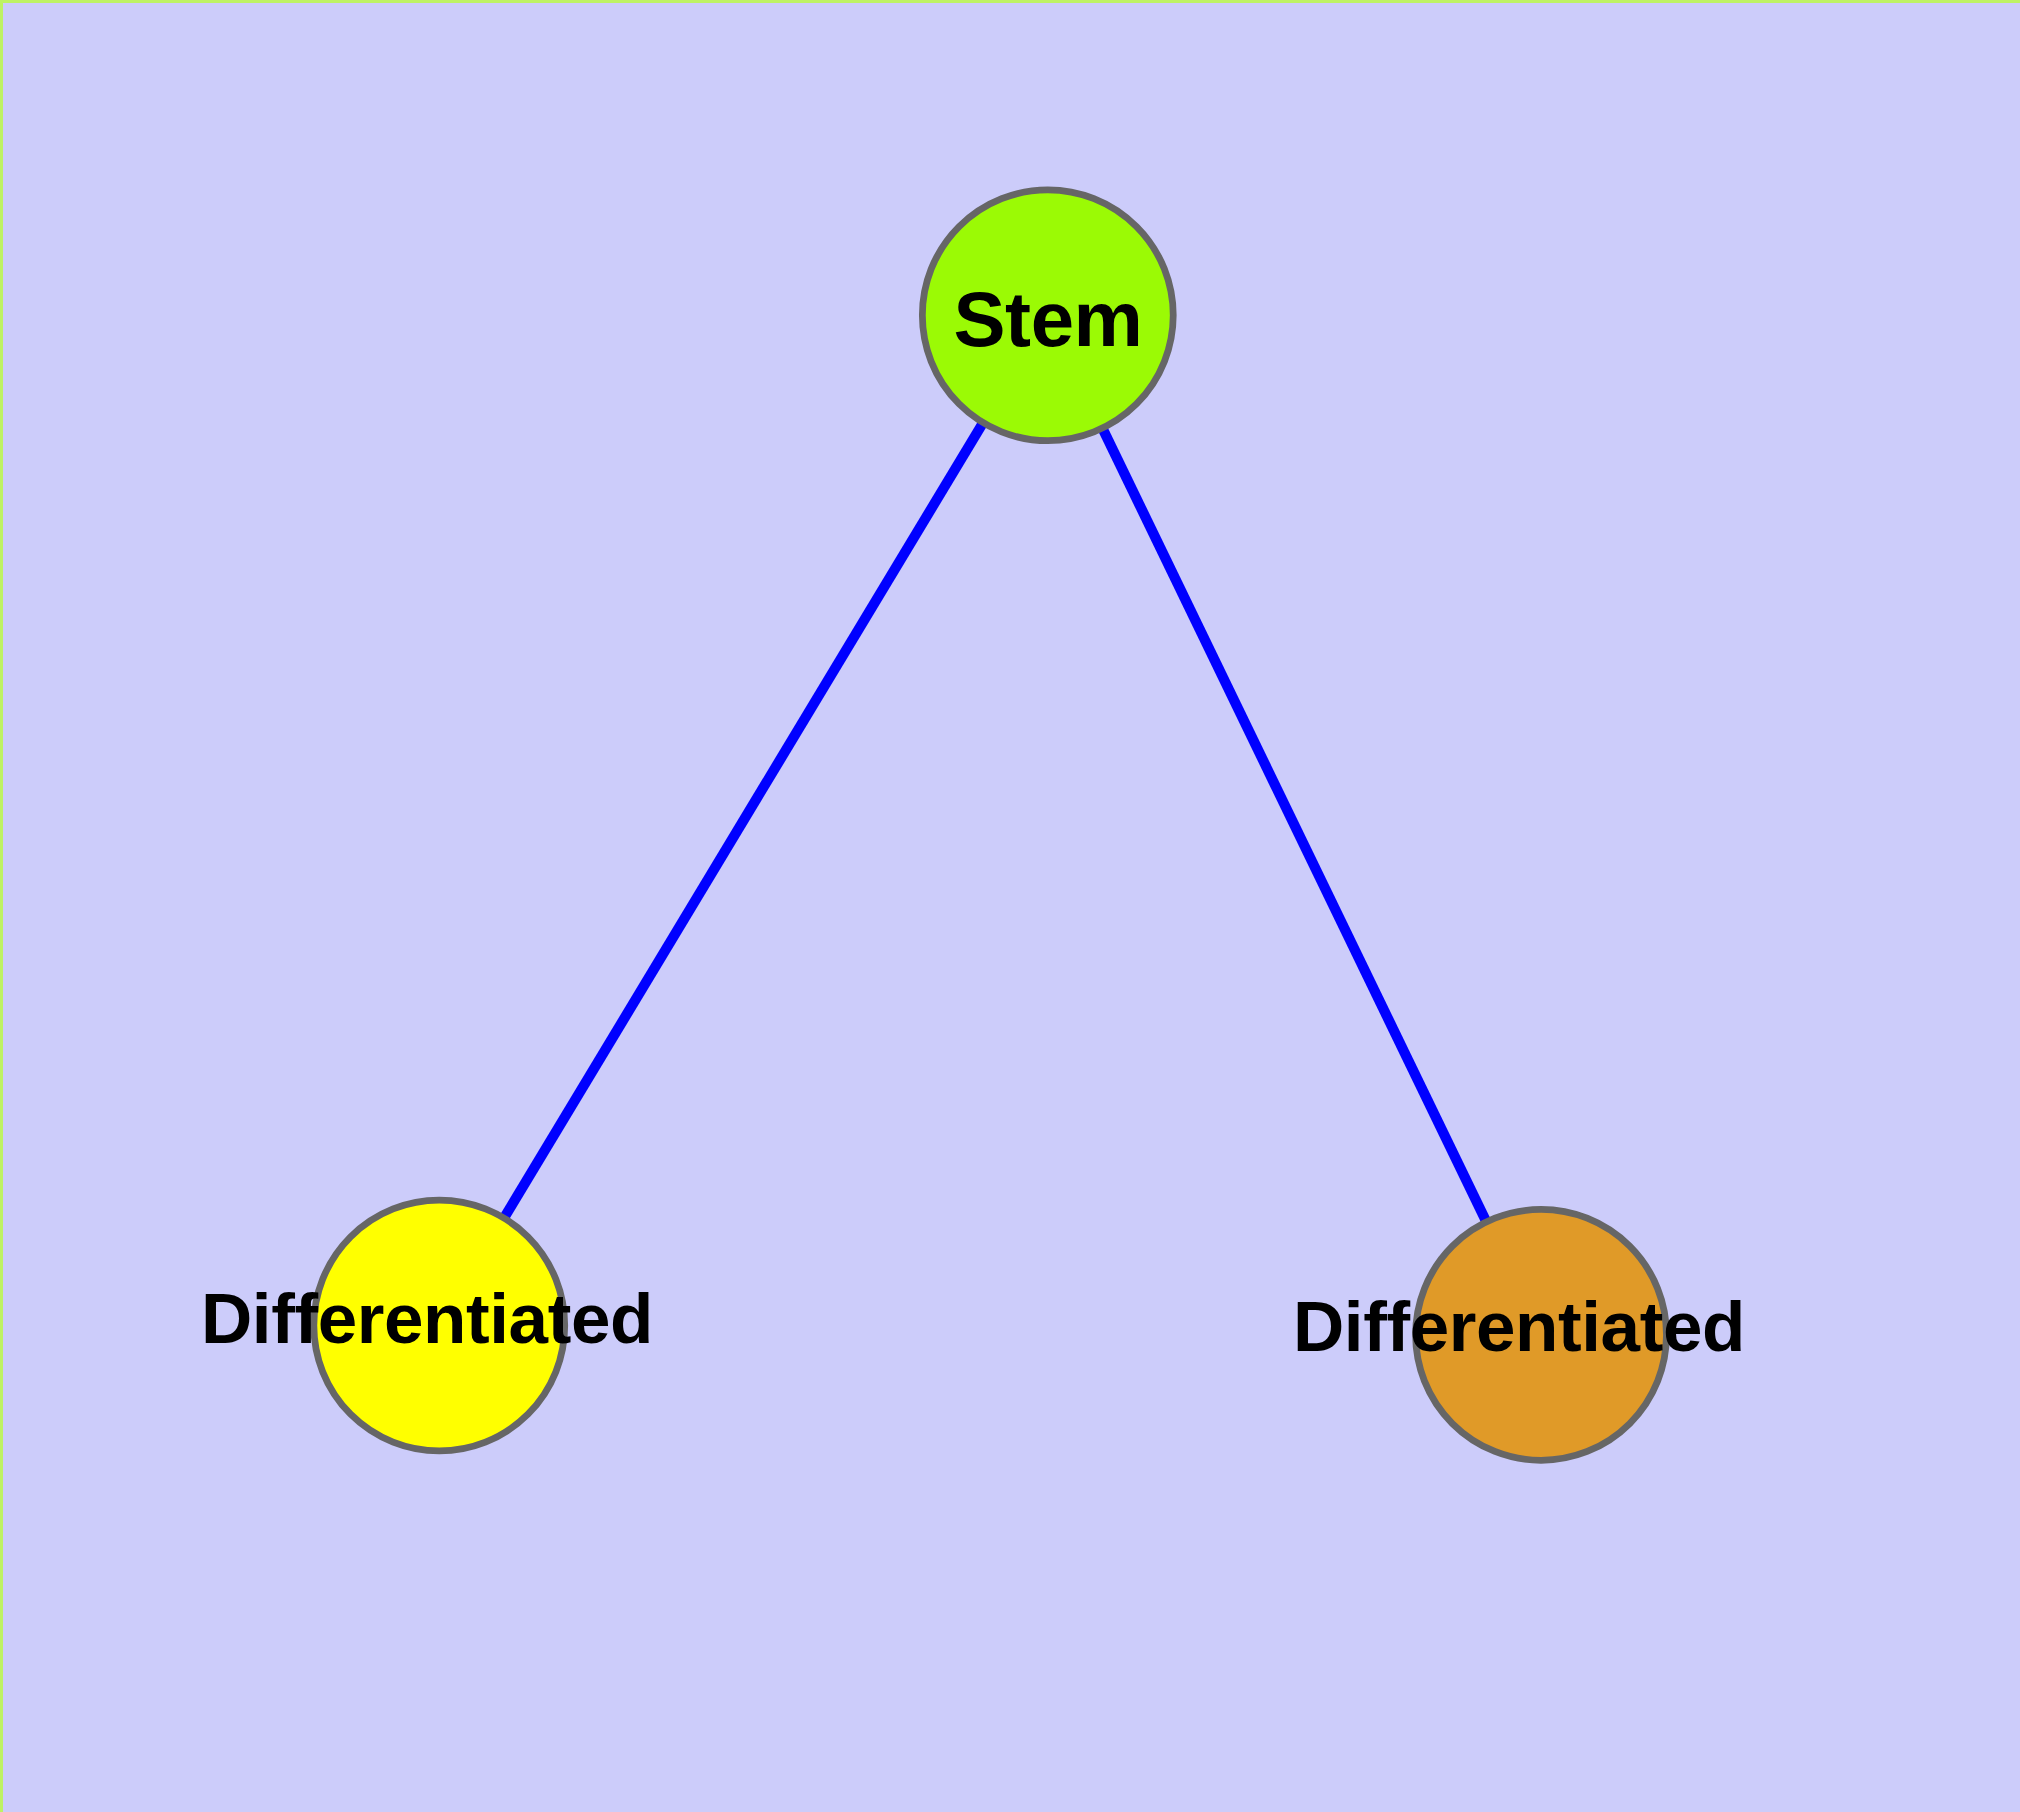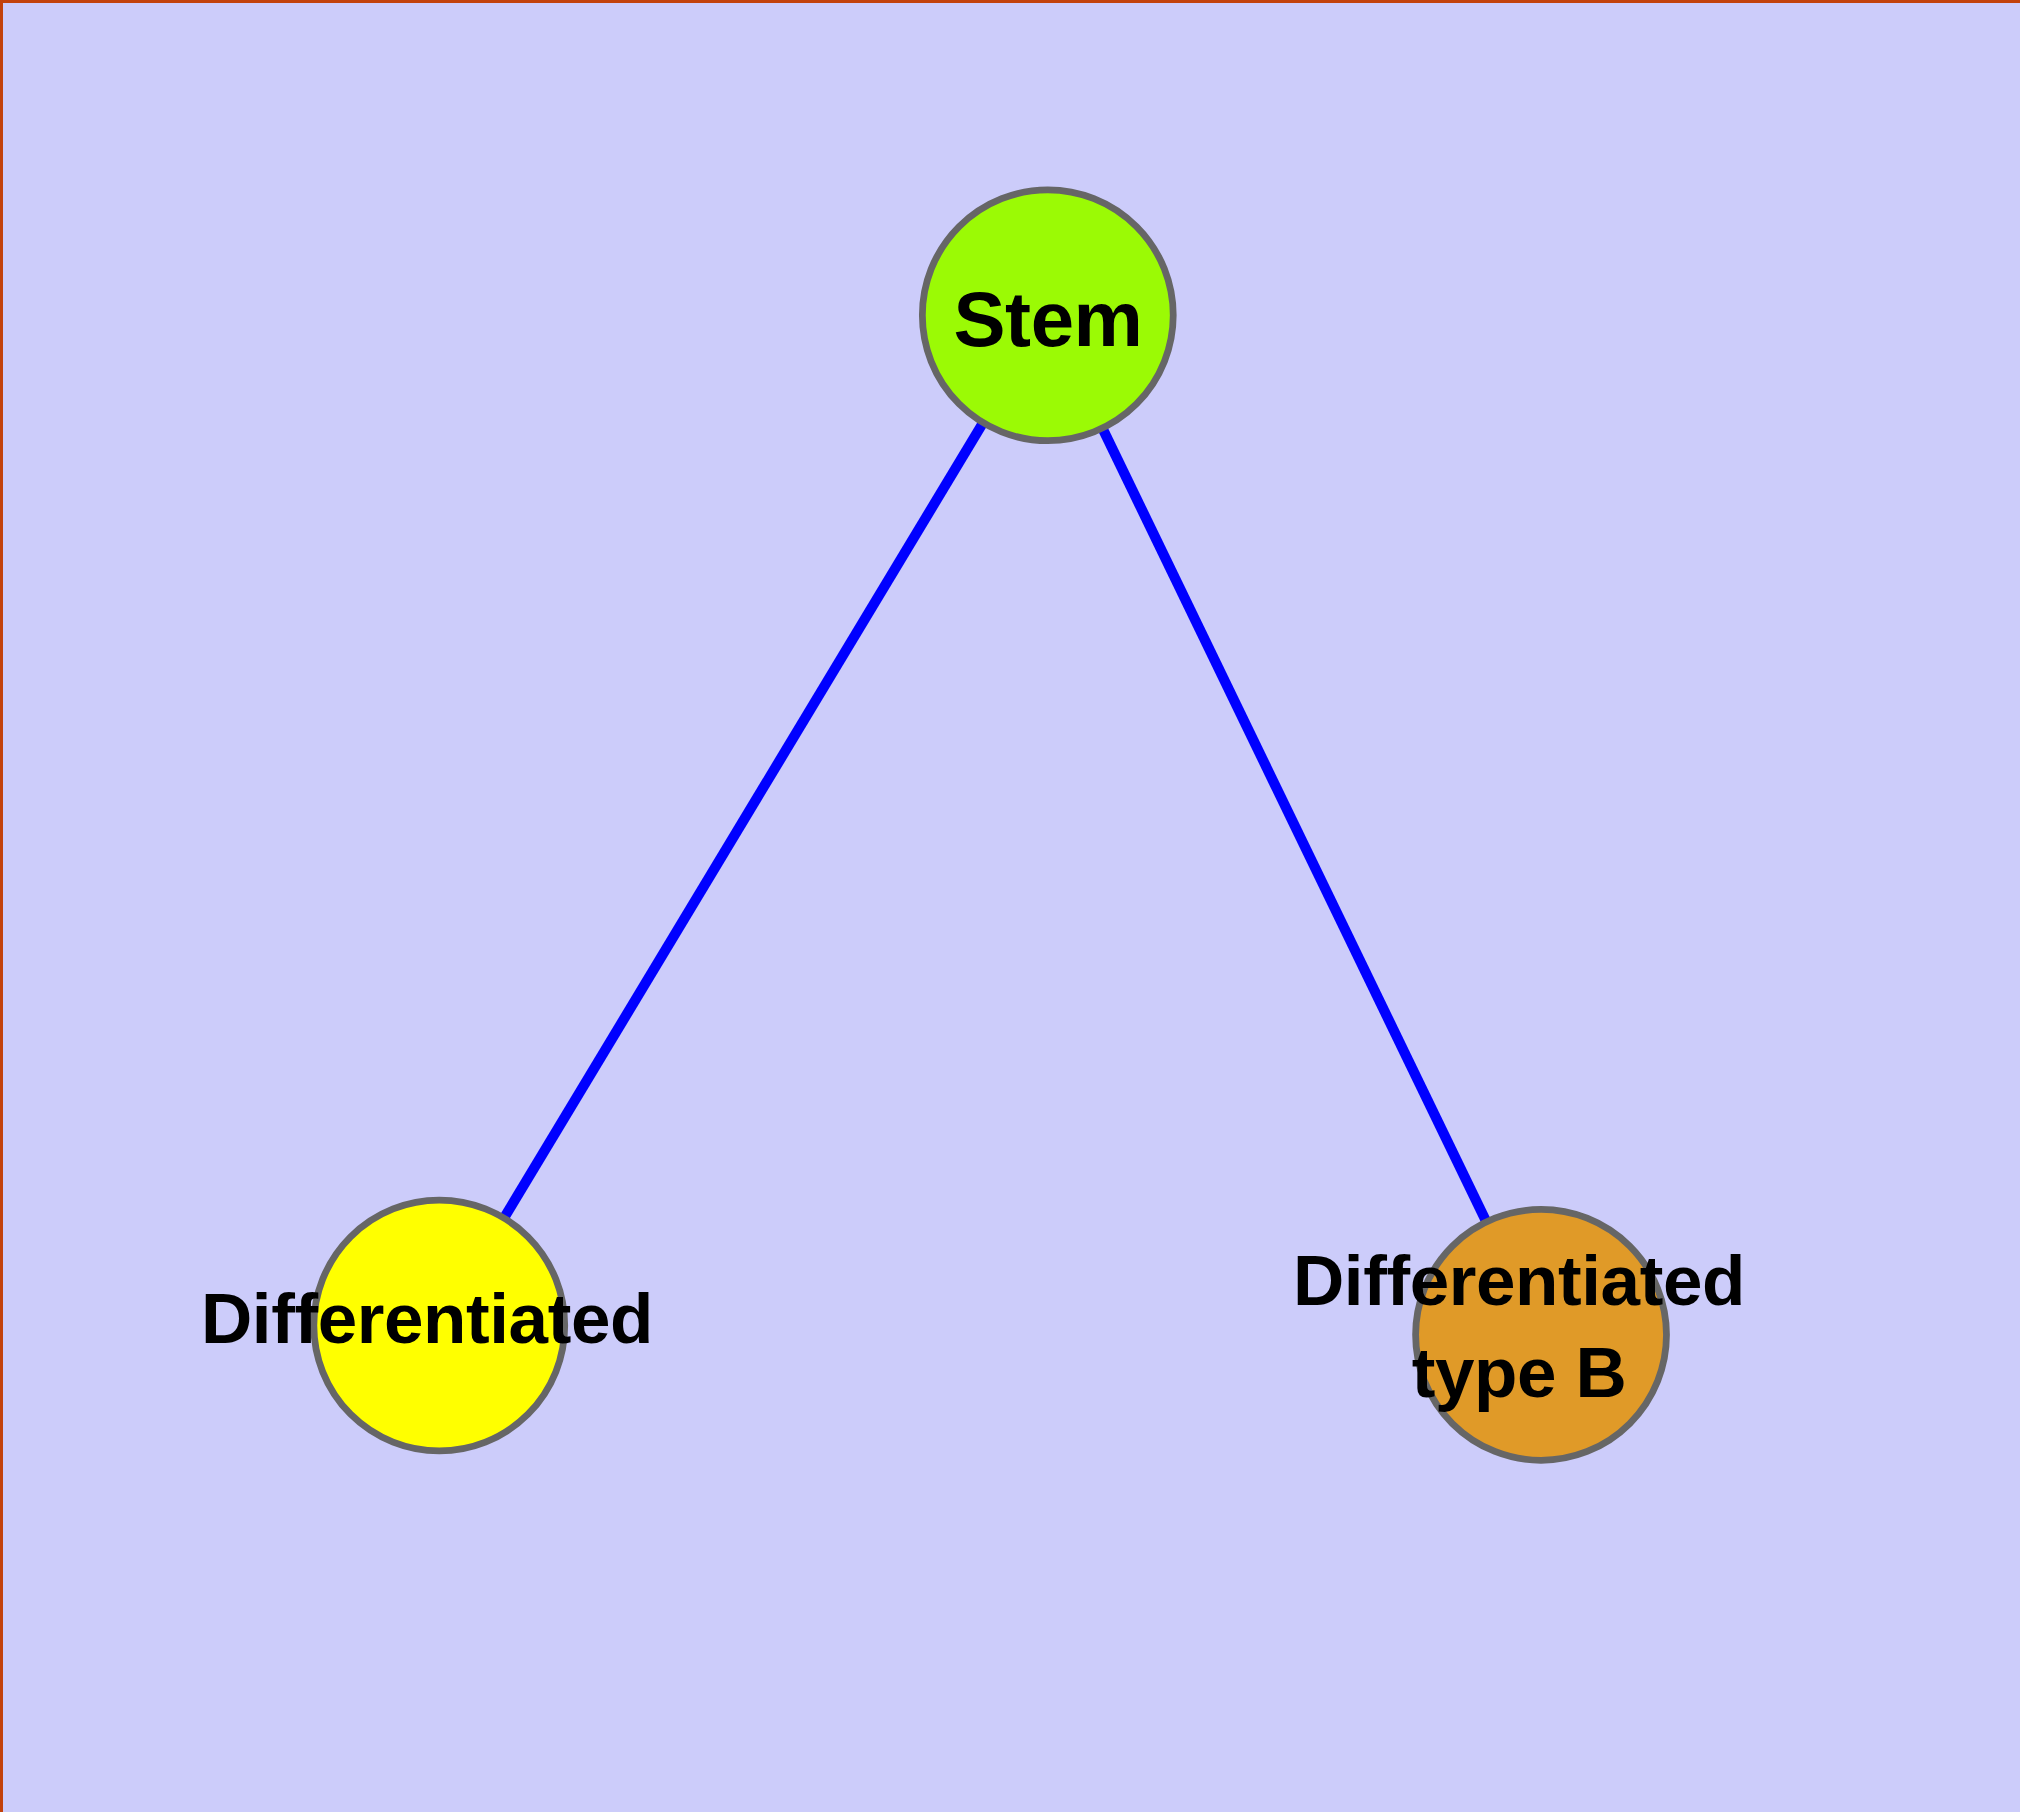--- a/index.html
+++ b/index.html
@@ -4,21 +4,21 @@
 <style>
   html, body {
     margin: 0;
     padding: 0;
     background: #ffffff;
   }
   #canvas {
     position: relative;
     width: 2021px;
     height: 1812px;
-    background: #c2410c;
+    background: #bef264;
     overflow: hidden;
     font-family: "Liberation Sans", sans-serif;
   }
   #plot-bg {
     position: absolute;
     left: 3.4px;
     top: 3.4px;
     width: 2017px;
     height: 1809px;
     background: #ccccfa;
@@ -69,17 +69,16 @@
   <div class="node-label single" style="left:1048px; top:319px;">
     <div>Stem</div>
   </div>
 
   <div class="node-label" style="left:427px; top:1319px;">
     <div>Differentiated</div>
   </div>
 
   <div class="node-label" style="left:1519px; top:1327px;">
     <div>Differentiated</div>
-    <div>type B</div>
   </div>
 
 </div>
 
 
 </body></html>

